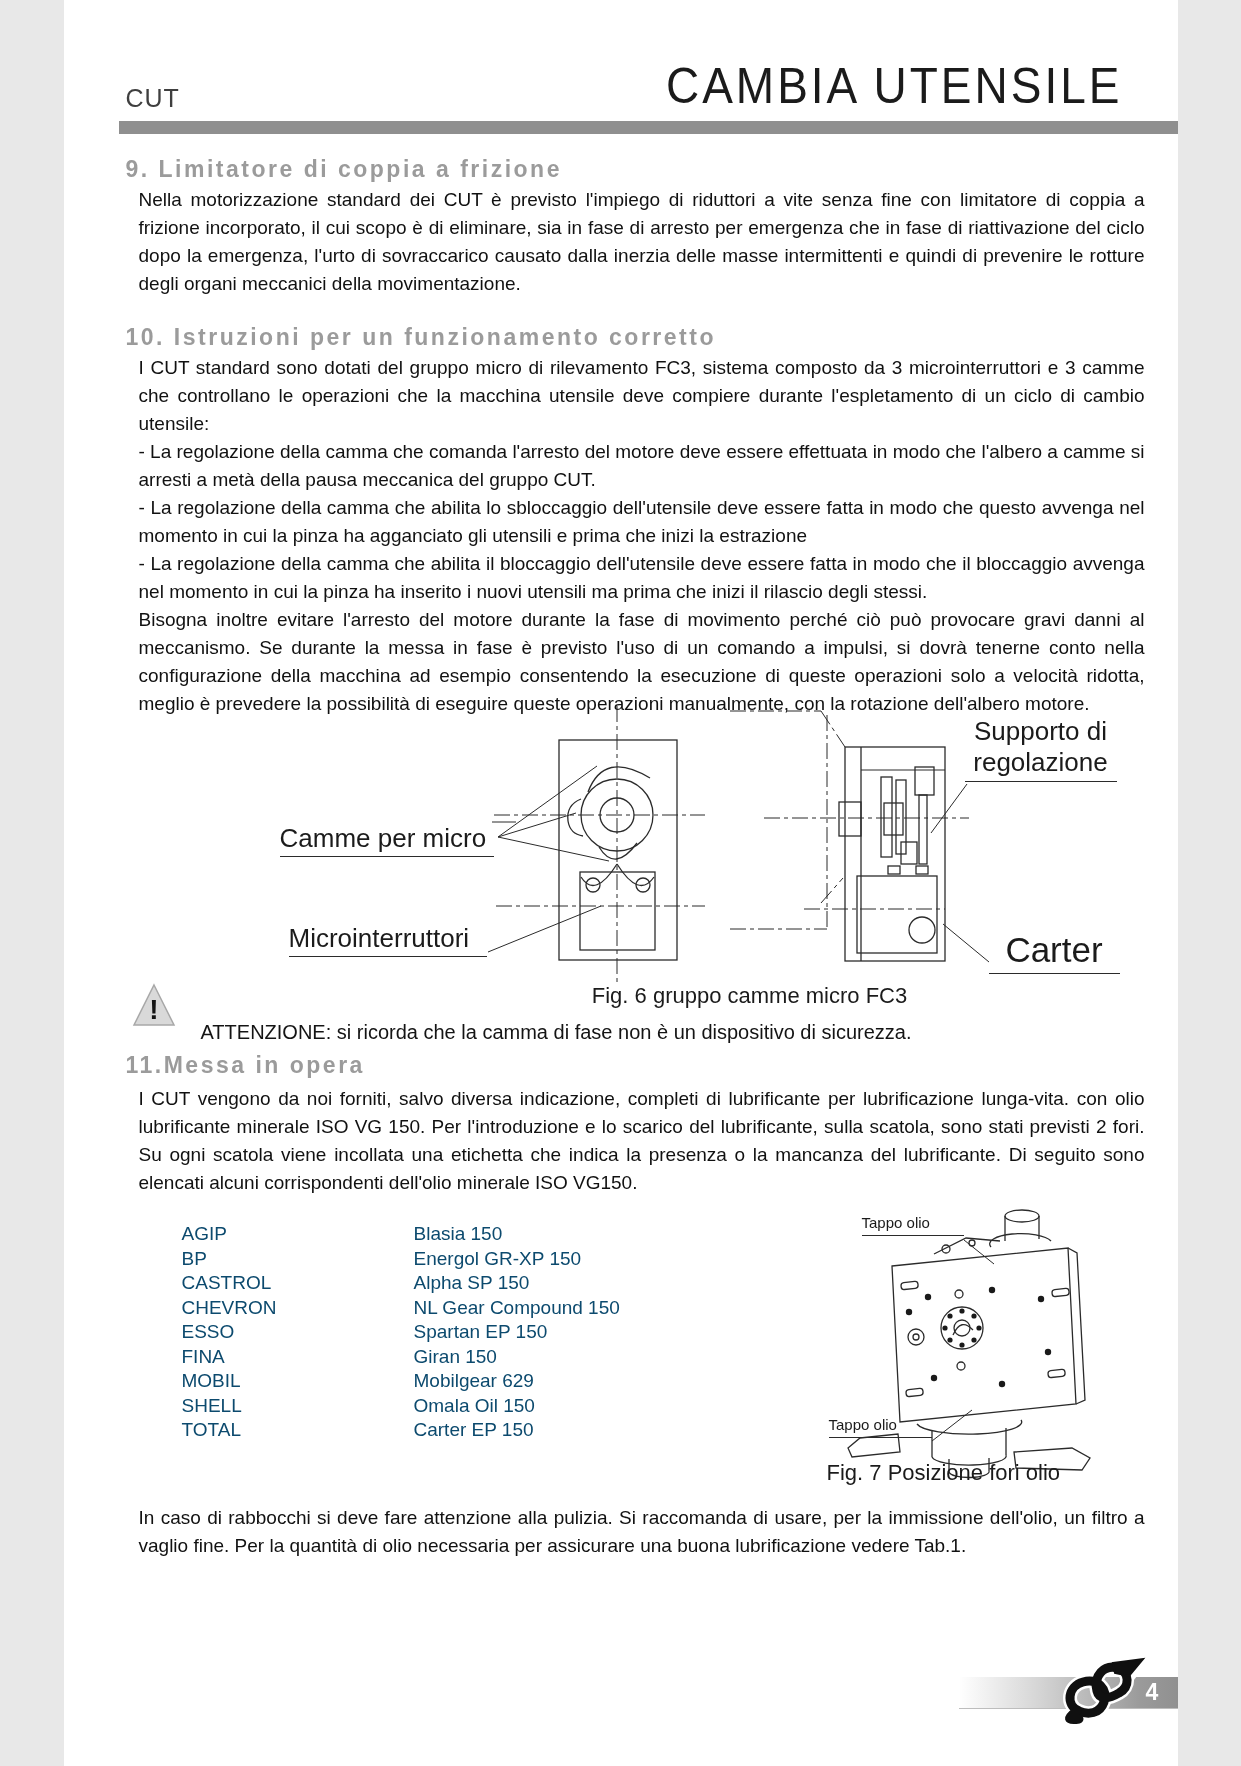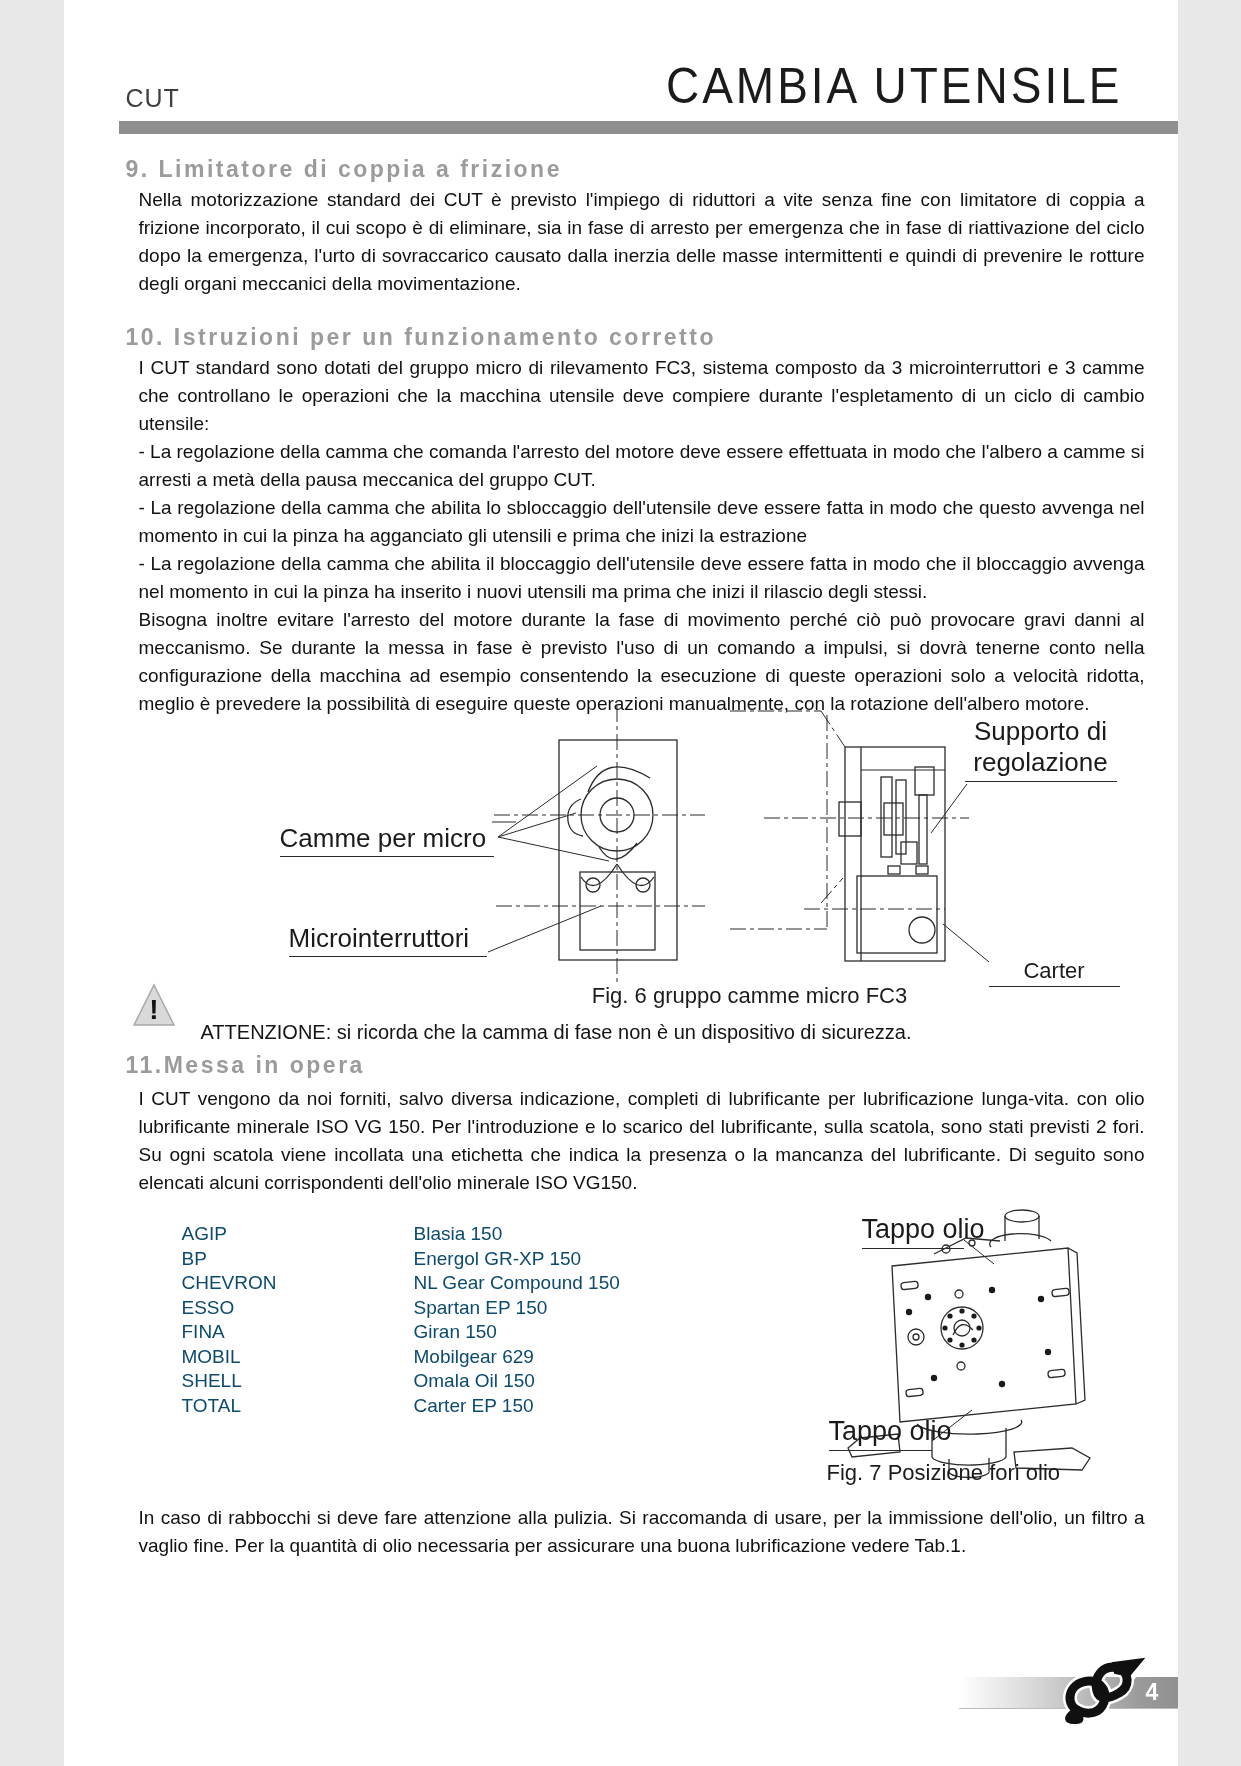--- a/index.html
+++ b/index.html
@@ -24,21 +24,21 @@
   .para{
     position:absolute;left:75px;width:1006px;font-size:19px;line-height:28px;
     text-align:justify;color:#111;
   }
   .para p{margin:0;}
   
   .fig-label{
     position:absolute;font-size:26px;color:#1b1b1b;border-bottom:1.5px solid #2b2b2b;
     padding-bottom:3px;white-space:nowrap;line-height:1.1;
   }
-  .fig-label.small{font-size:27px;}
+  .fig-label.small{font-size:15px;}
   .fig-label.center{white-space:normal;text-align:center;}
   .fig-caption{position:absolute;font-size:22px;color:#1b1b1b;}
   svg.lineart{position:absolute;overflow:visible;}
   
   .warn-text{position:absolute;left:137px;top:1021px;font-size:20px;color:#141414;white-space:nowrap;}
   
   .oil-table{position:absolute;left:118px;top:1222px;font-size:19px;line-height:24.5px;color:#0c4a6e;}
   .oil-row{display:flex;}
   .oil-brand{width:232px;}
   .oil-product{white-space:nowrap;}
@@ -125,40 +125,44 @@
       <path d="M 757 903 L 779 878"></path>
     </g>
 
     <path d="M 903 784 L 867 833" stroke-width="1"></path>
     <path d="M 925 962 L 879 924" stroke-width="1"></path>
   </svg>
 
   <div class="fig-label" style="left:216px;top:804px;width:214px;margin-top:20px;">Camme per micro</div>
   <div class="fig-label" style="left:225px;top:924px;width:198px;">Microinterruttori</div>
   <div class="fig-label center" style="left:901px;top:716px;width:152px;font-size:26px;line-height:31px;">Supporto di regolazione</div>
-  <div class="fig-label center" style="left:925px;top:959px;width:131px;font-size:22px;">Carter</div>
+  <div class="fig-label center" style="left:925px;top:931px;width:131px;font-size:35px;">Carter</div>
   <div class="fig-caption" style="left:400px;top:983px;width:572px;text-align:center;">Fig.  6 gruppo camme micro FC3</div>
 
   <svg class="lineart" style="left:68px;top:983px;" width="44" height="45" viewBox="0 0 44 45">
     <polygon points="22,2 42,42 2,42" fill="#d9d9d9" stroke="#a8a8a8" stroke-width="1.5"></polygon>
     <text x="22" y="36" text-anchor="middle" font-size="28" font-weight="bold" fill="#141414" font-family="Liberation Sans, sans-serif">!</text>
   </svg>
   <div class="warn-text">ATTENZIONE: si ricorda che la camma di fase non è un dispositivo di sicurezza.</div>
 
   <div class="sec-h" style="top:1052px;">11.Messa in opera</div>
   <div class="para" style="top:1085px;">I CUT vengono da noi forniti, salvo diversa indicazione, completi di lubrificante per lubrificazione lunga-vita. con olio lubrificante minerale ISO VG 150. Per l'introduzione e lo scarico del lubrificante, sulla scatola, sono stati previsti 2 fori. Su ogni scatola viene incollata una etichetta che indica la presenza o la mancanza del lubrificante. Di seguito sono elencati alcuni corrispondenti dell'olio minerale ISO VG150.</div>
 
   <div class="oil-table">
     <div class="oil-row">
       <span class="oil-brand">AGIP</span>
       <span class="oil-product">Blasia 150</span>
     </div>
     <div class="oil-row">
       <span class="oil-brand">BP</span>
       <span class="oil-product">Energol GR-XP 150</span>
+    </div>
+    <div class="oil-row">
+      <span class="oil-brand">CASTROL</span>
+      <span class="oil-product">Alpha SP 150</span>
     </div>
     <div class="oil-row">
       <span class="oil-brand">CHEVRON</span>
       <span class="oil-product">NL Gear Compound 150</span>
     </div>
     <div class="oil-row">
       <span class="oil-brand">ESSO</span>
       <span class="oil-product">Spartan EP 150</span>
     </div>
     <div class="oil-row">

